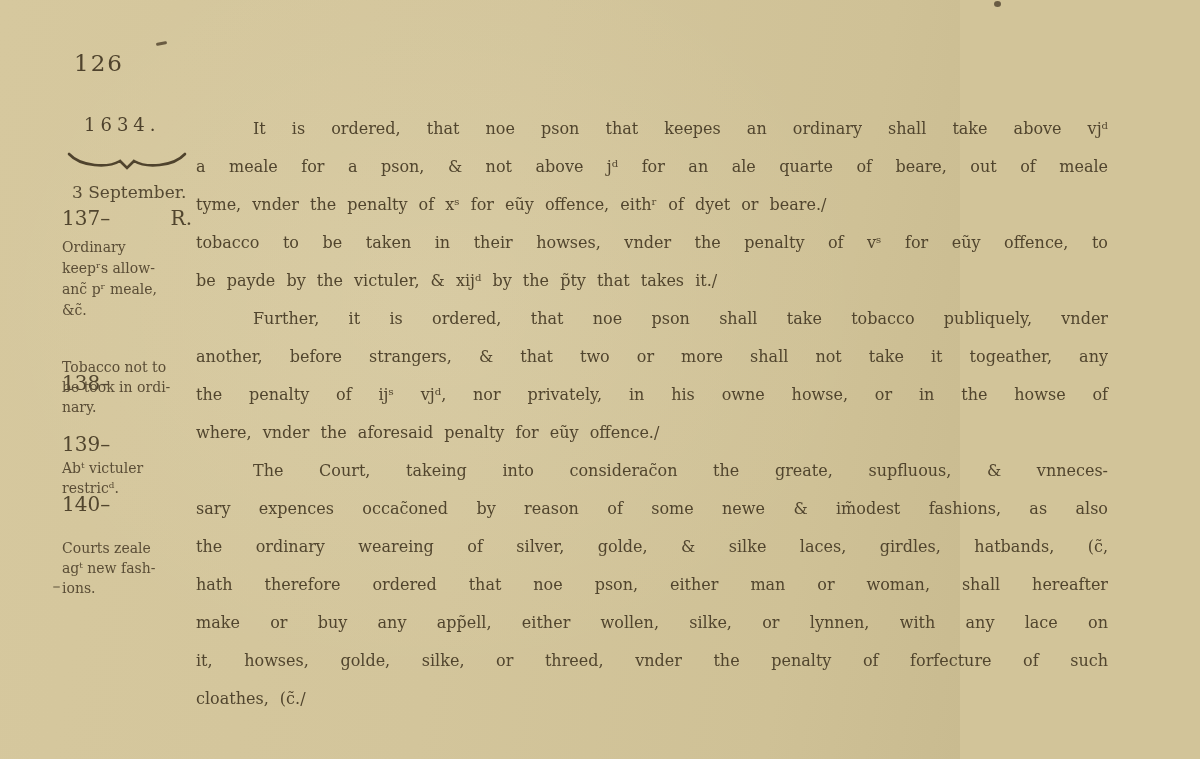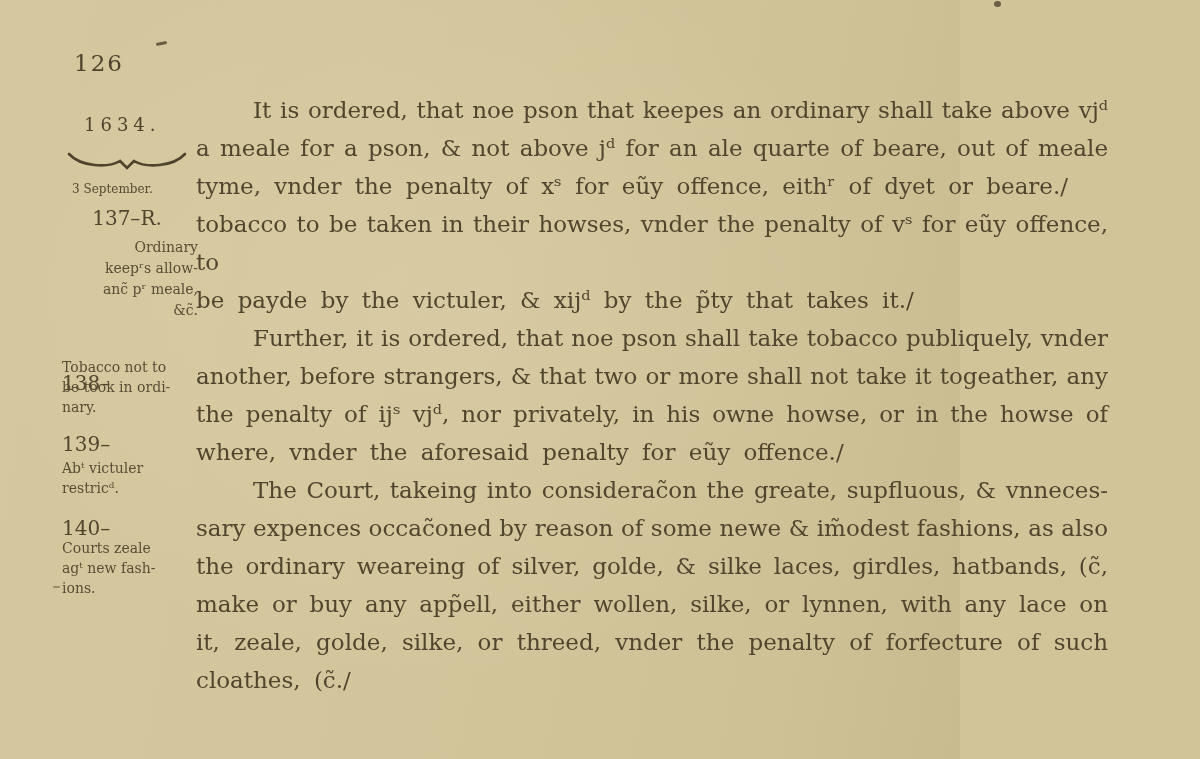--- a/index.html
+++ b/index.html
@@ -25,38 +25,38 @@
     position:absolute;left:370px;top:52px;width:540px;
     text-align:center;font-size:19px;font-weight:bold;
     letter-spacing:2.5px;word-spacing:12px;color:#4d412c;
   }
   
   .m-year{
     position:absolute;left:84px;top:114px;
     font-size:18px;letter-spacing:5px;color:#4d412c;
   }
   .m-brace{position:absolute;left:66px;top:150px;width:122px;height:22px;}
-  .m-date{position:absolute;left:72px;top:182px;font-size:12px;color:#564a33;}
+  .m-date{position:absolute;left:72px;top:182px;font-size:17px;color:#564a33;}
   .m-entryrow{
     position:absolute;left:62px;top:206px;width:130px;
-    display:flex;justify-content:center;font-size:20px;color:#51452e;
+    display:flex;justify-content:space-between;font-size:20px;color:#51452e;
   }
   .m-num{position:absolute;left:62px;font-size:20px;color:#51452e;}
   .m-num.n138{top:330px;margin-top:41px;}
   .m-num.n139{top:432px;}
-  .m-num.n140{top:516px;}
+  .m-num.n140{top:492px;}
   .m-note{position:absolute;left:62px;width:136px;font-size:14px;line-height:20px;color:#5a4d36;}
-  .m-note.t1{top:237px;line-height:21px;text-align:right;}
+  .m-note.t1{top:237px;line-height:21px;}
   .m-note.t2{top:357px;}
   .m-note.t3{top:458px;}
   .m-note.t4{top:538px;}
   
   .bodycol{
-    position:absolute;left:196px;top:91px;width:912px;
-    font-size:23px;color:#51452e;
+    position:absolute;left:196px;top:110px;width:912px;
+    font-size:16px;color:#51452e;
   }
   .bl{
     line-height:38px;white-space:nowrap;
     text-align:justify;text-align-last:justify;white-space:normal;
   }
   .bl.first{padding-left:57px;}
   .bl.last{text-align:left;text-align-last:left;word-spacing:6px;}
   
   .ink-dash{
     position:absolute;left:156px;top:42px;width:11px;height:3px;
@@ -129,18 +129,19 @@
     <div class="bl last">be payde by the victuler, &amp; xijᵈ by the p̃ty that takes it./</div>
 
     <div class="bl first">Further, it is ordered, that noe pson shall take tobacco publiquely, vnder</div>
     <div class="bl">another, before strangers, &amp; that two or more shall not take it togeather, any</div>
     <div class="bl">the penalty of ijˢ vjᵈ, nor privately, in his owne howse, or in the howse of</div>
     <div class="bl last">where, vnder the aforesaid penalty for eũy offence./</div>
 
     <div class="bl first">The Court, takeing into considerac̃on the greate, supfluous, &amp; vnneces-</div>
     <div class="bl">sary expences occac̃oned by reason of some newe &amp; im̃odest fashions, as also</div>
     <div class="bl">the ordinary weareing of silver, golde, &amp; silke laces, girdles, hatbands, (c̃,</div>
+    <div class="bl">hath therefore ordered that noe pson, either man or woman, shall hereafter</div>
     <div class="bl">make or buy any app̃ell, either wollen, silke, or lynnen, with any lace on</div>
-    <div class="bl">it, zeale, golde, silke, or threed, vnder the penalty of forfecture of such</div>
+    <div class="bl">it, howses, golde, silke, or threed, vnder the penalty of forfecture of such</div>
     <div class="bl last">cloathes, (c̃./</div>
   </div>
 
 </div>
 
 </body></html>

